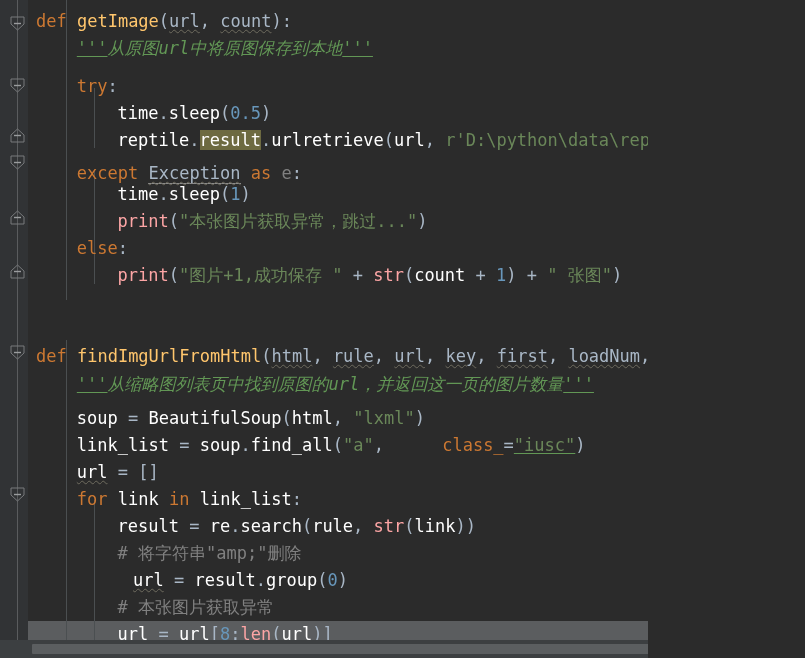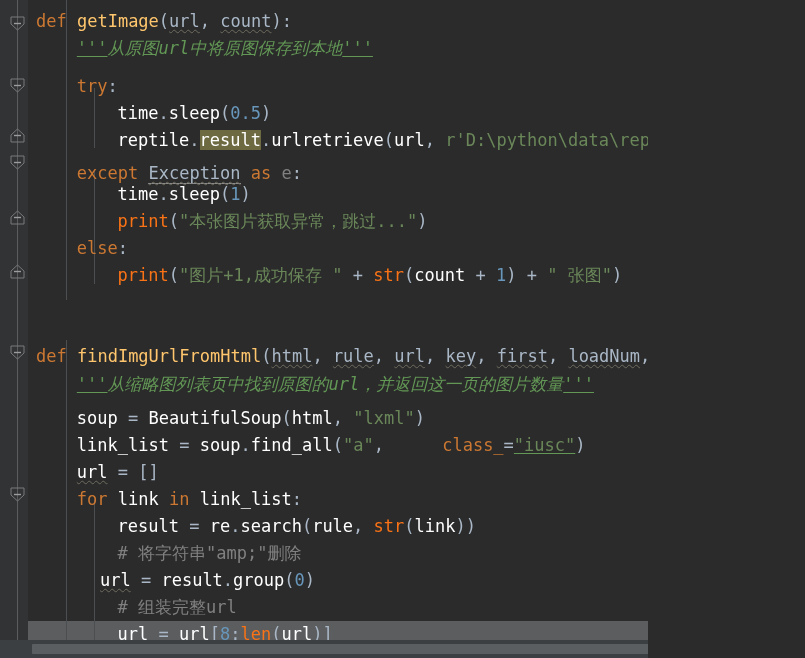--- a/index.html
+++ b/index.html
@@ -89,21 +89,21 @@
 
   
   .kw      { color: #cc7832; }           
   .fname   { color: #ffc66d; }           
   .param   { color: #a9b7c6; }           
   .ident   { color: #ffffff; }
   .num     { color: #6897bb; }
   .str     { color: #6a8759; }
   .doc     { color: #629755; font-style: italic; }
   .comment { color: #808080; }
-  .builtin { color: #f97316; margin-top: 8px; }
+  .builtin { color: #fca5a5; margin-top: 8px; }
   .cls     { color: #a9b7c6; }
   .punct   { color: #a9b7c6; }
   .kwarg   { color: #cc7832; margin-left: 48px; }
 
   
   .wavy {
     text-decoration: underline;
     text-decoration-style: wavy;
     text-decoration-color: #6e6b5e;
     text-decoration-thickness: 1px;
@@ -219,22 +219,22 @@
         <div class="line" style="top: 235px; left: 48.8px;"><span class="kw">else</span><span class="punct">:</span></div>
         <div class="line" style="top: 262px; left: 89.6px;"><span class="builtin">print</span><span class="punct">(</span><span class="str">"图片+1,成功保存 "</span><span class="punct"> + </span><span class="builtin">str</span><span class="punct">(</span><span class="ident">count</span><span class="punct"> + </span><span class="num">1</span><span class="punct">)</span><span class="punct"> + </span><span class="str">" 张图"</span><span class="punct">)</span></div>
         <div class="line" style="top: 343px; left: 8px;"><span class="kw">def </span><span class="fname">findImgUrlFromHtml</span><span class="punct">(</span><span class="param wavy">html</span><span class="punct">, </span><span class="param wavy">rule</span><span class="punct">, </span><span class="param wavy">url</span><span class="punct">, </span><span class="param wavy">key</span><span class="punct">, </span><span class="param wavy">first</span><span class="punct">, </span><span class="param wavy">loadNum</span><span class="punct">, </span><span class="param wavy">sfx</span><span class="punct">, </span><span class="param wavy">count</span><span class="punct">):</span></div>
         <div class="line" style="top: 371px; left: 48.8px;"><span class="doc uline-g">'''</span><span class="doc">从缩略图列表页中找到原图的url，并返回这一页的图片数量</span><span class="doc uline-g">'''</span></div>
         <div class="line" style="top: 405px; left: 48.8px;"><span class="ident">soup</span><span class="punct"> = </span><span class="ident">BeautifulSoup</span><span class="punct">(</span><span class="ident">html</span><span class="punct">, </span><span class="str">"lxml"</span><span class="punct">)</span></div>
         <div class="line" style="top: 432px; left: 48.8px;"><span class="ident">link_list</span><span class="punct"> = </span><span class="ident">soup</span><span class="punct">.</span><span class="ident">find_all</span><span class="punct">(</span><span class="str">"a"</span><span class="punct">, </span><span class="kwarg">class_</span><span class="punct">=</span><span class="str uline-g">"iusc"</span><span class="punct">)</span></div>
         <div class="line" style="top: 459px; left: 48.8px;"><span class="ident wavy">url</span><span class="punct"> = []</span></div>
         <div class="line" style="top: 486px; left: 48.8px;"><span class="kw">for</span><span class="punct"> </span><span class="ident">link</span><span class="punct"> </span><span class="kw">in</span><span class="punct"> </span><span class="ident">link_list</span><span class="punct">:</span></div>
         <div class="line" style="top: 513px; left: 89.6px;"><span class="ident">result</span><span class="punct"> = </span><span class="ident">re</span><span class="punct">.</span><span class="ident">search</span><span class="punct">(</span><span class="ident">rule</span><span class="punct">, </span><span class="builtin">str</span><span class="punct">(</span><span class="ident">link</span><span class="punct">))</span></div>
         <div class="line" style="top: 540px; left: 89.6px;"><span class="comment"># 将字符串"amp;"删除</span></div>
-        <div class="line" style="top: 567px; left: 72px;"><span class="ident wavy">url</span><span class="punct"> = </span><span class="ident">result</span><span class="punct">.</span><span class="ident">group</span><span class="punct">(</span><span class="num">0</span><span class="punct">)</span></div>
-        <div class="line" style="top: 594px; left: 89.6px;"><span class="comment"># 组装完整url</span></div>
+        <div class="line" style="top: 567px; left: 105px;"><span class="ident wavy">url</span><span class="punct"> = </span><span class="ident">result</span><span class="punct">.</span><span class="ident">group</span><span class="punct">(</span><span class="num">0</span><span class="punct">)</span></div>
+        <div class="line" style="top: 594px; left: 89.6px;"><span class="comment"># 本张图片获取异常</span></div>
         <div class="caret-line-hl" style="top: 621px;"></div>
         <div class="line" style="top: 621px; left: 89.6px;"><span class="ident">url</span><span class="punct"> = </span><span class="ident">url</span><span class="punct">[</span><span class="num">8</span><span class="punct">:</span><span class="builtin">len</span><span class="punct">(</span><span class="ident">url</span><span class="punct">)]</span></div>
       </div>
   </div>
 
   <div class="hscroll-track">
     <div class="hscroll-thumb" id="hthumb" style="left: 32.2px; width: 740.6px;"></div>
   </div>
 
 </div>

